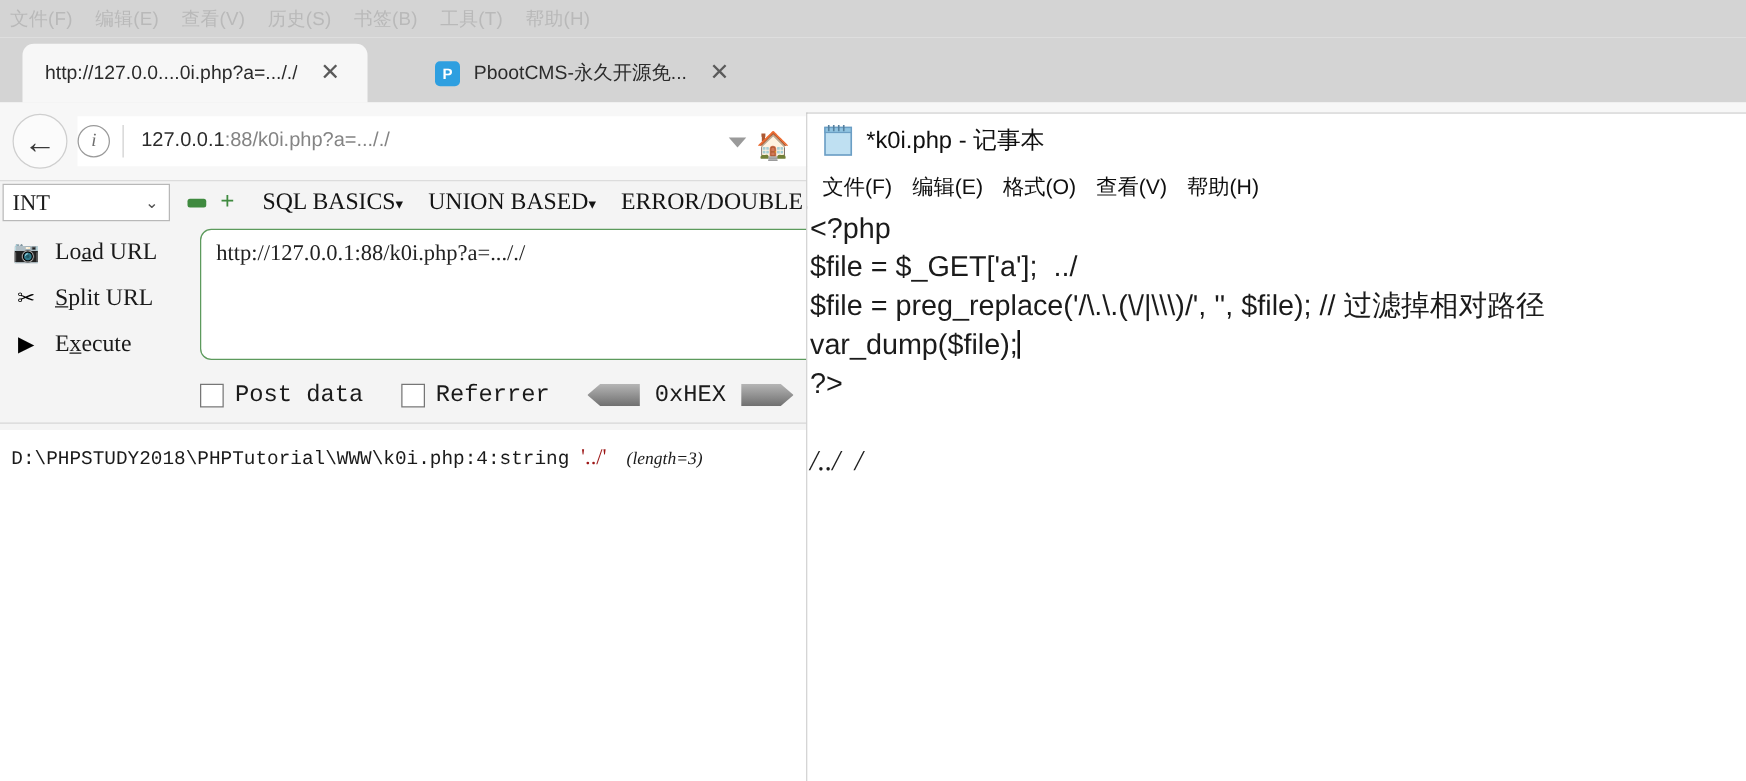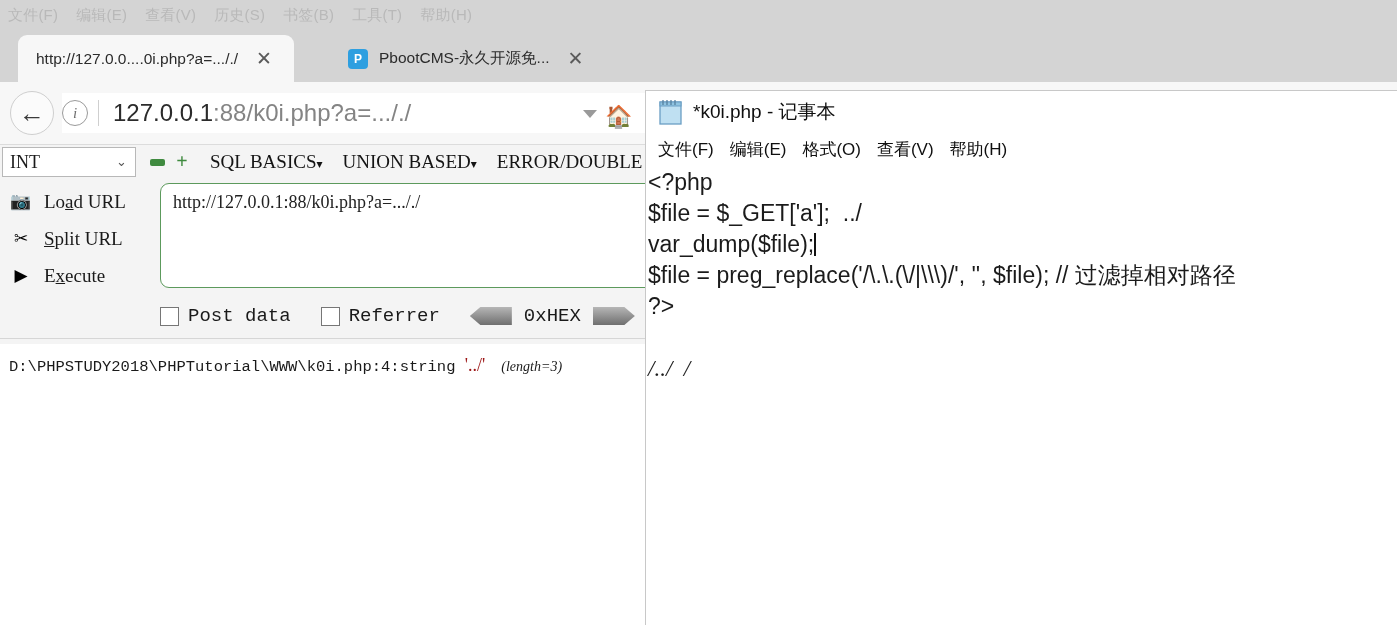--- a/index.html
+++ b/index.html
@@ -72,21 +72,21 @@
     margin-left:8px; flex:1; height:40px; display:flex; align-items:center;
     background:#fff;
   }
   .info-ico {
     width:26px; height:26px; border-radius:50%; border:1.6px solid #9a9a9a;
     color:#6f6f6f; font-size:15px; font-family:"Liberation Serif", serif;
     display:flex; align-items:center; justify-content:center;
     margin-right:10px; font-style:italic;
   }
   .url-sep { width:1px; height:26px; background:#cfcfcf; margin-right:14px; }
-  .url-text { font-size:24px; color:#2b2b2b; white-space:nowrap; }
+  .url-text { font-size:16px; color:#2b2b2b; white-space:nowrap; }
   .url-text .dim { color:#848484; }
   .url-caret {
     position:absolute; left:583px; top:110px;
     width:0;height:0;border-left:7px solid transparent;border-right:7px solid transparent;
     border-top:8px solid #9a9a9a;
   }
   .home-ico { position:absolute; left:605px; top:106px; font-size:22px; line-height:1; }
 
   
   .hackbar {
@@ -304,21 +304,21 @@
     <div class="np-menu">
       <span class="np-mi">文件(F)</span>
       <span class="np-mi">编辑(E)</span>
       <span class="np-mi">格式(O)</span>
       <span class="np-mi">查看(V)</span>
       <span class="np-mi">帮助(H)</span>
     </div>
     <div class="np-body">
       <div class="code-line">&lt;?php</div>
       <div class="code-line">$file = $_GET['a'];  ../</div>
+      <div class="code-line">$file = preg_replace('/\.\.(\/|\\\)/', '', $file); // 过滤掉相对路径</div>
       <div class="code-line"><span>var_dump($file);</span><span class="caret-bar"></span></div>
-      <div class="code-line">$file = preg_replace('/\.\.(\/|\\\)/', '', $file); // 过滤掉相对路径</div>
       <div class="code-line">?&gt;</div>
       <div class="code-spacer"></div>
       <div class="result-line">/../  /</div>
     </div>
   </div>
 
 </div>
 
 </body></html>

